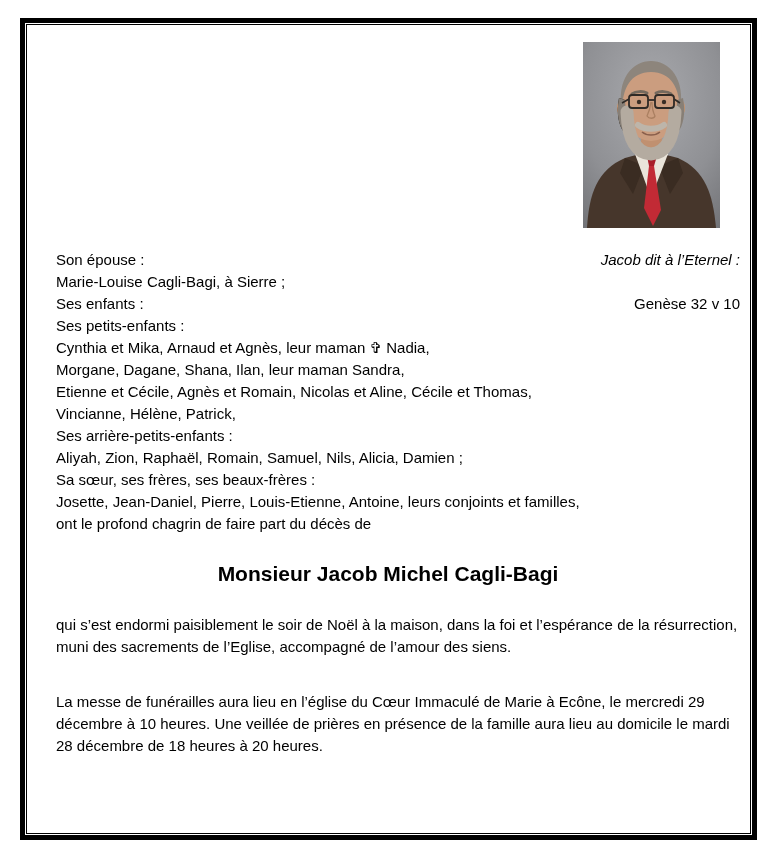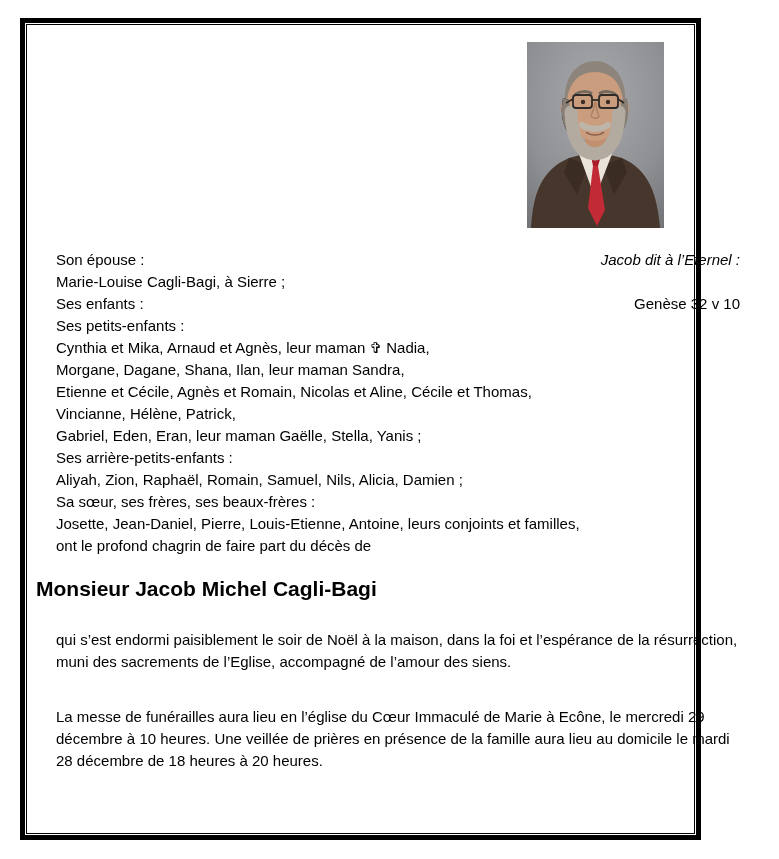--- a/index.html
+++ b/index.html
@@ -7,21 +7,21 @@
     width: 779px; height: 859px;
     background: #ffffff;
     color: #000000;
     font-family: "Liberation Sans", "DejaVu Sans", sans-serif;
     position: relative;
     overflow: hidden;
   }
   .frame {
     position: absolute;
     left: 20px; top: 18px;
-    width: 681px; height: 822px;
+    width: 737px; height: 822px;
     border: 5px solid #000;
     box-sizing: border-box;
   }
   .frame-inner {
     position: absolute;
     top: 1px; left: 1px; right: 1px; bottom: 1px;
     border: 1px solid #000;
   }
   .photo {
     position: absolute;
@@ -38,22 +38,22 @@
     line-height: 22px;
   }
   .row { display: flex; justify-content: space-between; }
   .it { font-style: italic; text-align: center; }
   .b { font-weight: normal; }
   .line { white-space: nowrap; }
   .deceased-title {
     font-size: 21px;
     font-weight: bold;
     line-height: 28px;
-    text-align: left;
-    margin: 18px 0 0 -20px;
+    text-align: center;
+    margin: 25px 0 0 -20px;
   }
   .para { margin-top: 26px; }
   .para2 { margin-top: 33px; }
   .address { margin-top: 0; }
 </style>
 </head>
 <body>
 
 <div class="frame">
   <div class="frame-inner">
@@ -128,21 +128,20 @@
       <div class="row">
         <span>Ses enfants :</span>
         <span>Genèse 32 v 10</span>
       </div>
 
       <div class="line">Ses petits-enfants :</div>
       <div class="line">Cynthia et Mika, Arnaud et Agnès, leur maman ✞ Nadia,</div>
       <div class="line">Morgane, Dagane, Shana, Ilan, leur maman Sandra,</div>
       <div class="line">Etienne et Cécile, Agnès et Romain, Nicolas et Aline, Cécile et Thomas,</div>
       <div class="line">Vincianne, Hélène, Patrick,</div>
-      <div class="line">Gabriel, Eden, Eran, leur maman Gaëlle, Stella, Yanis ;</div>
       <div class="line">Ses arrière-petits-enfants :</div>
       <div class="line">Aliyah, Zion, Raphaël, Romain, Samuel, Nils, Alicia, Damien ;</div>
       <div class="line">Sa sœur, ses frères, ses beaux-frères :</div>
       <div class="line">Josette, Jean-Daniel, Pierre, Louis-Etienne, Antoine, leurs conjoints et familles,</div>
       <div class="line">ont le profond chagrin de faire part du décès de</div>
 
       <div class="deceased-title">Monsieur Jacob Michel Cagli-Bagi</div>
 
       <div class="para">qui s’est endormi paisiblement le soir de Noël à la maison, dans la foi et l’espérance de la résurrection, muni des sacrements de l’Eglise, accompagné de l’amour des siens.</div>
 

